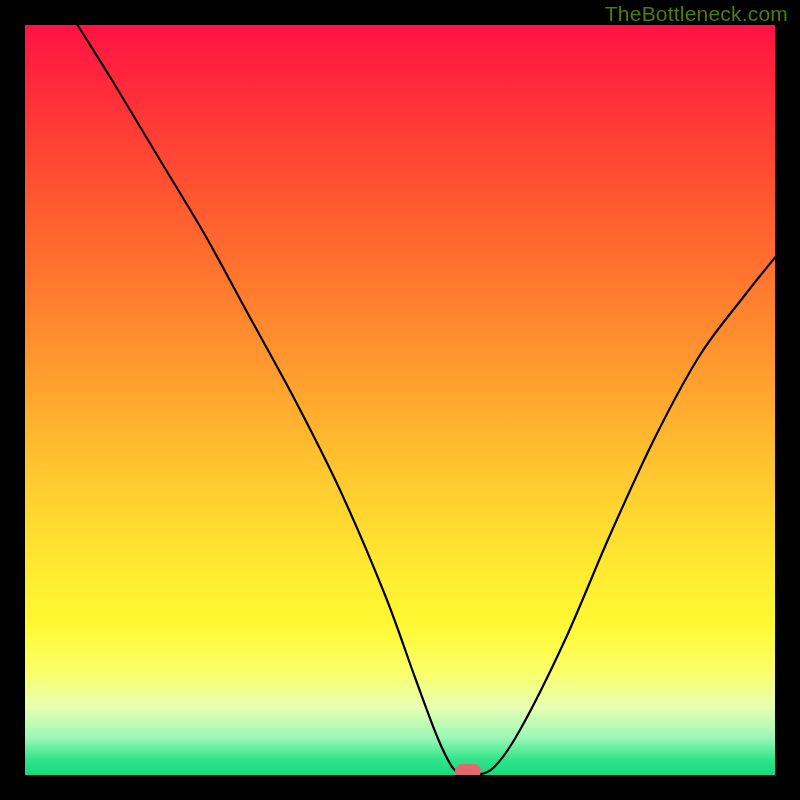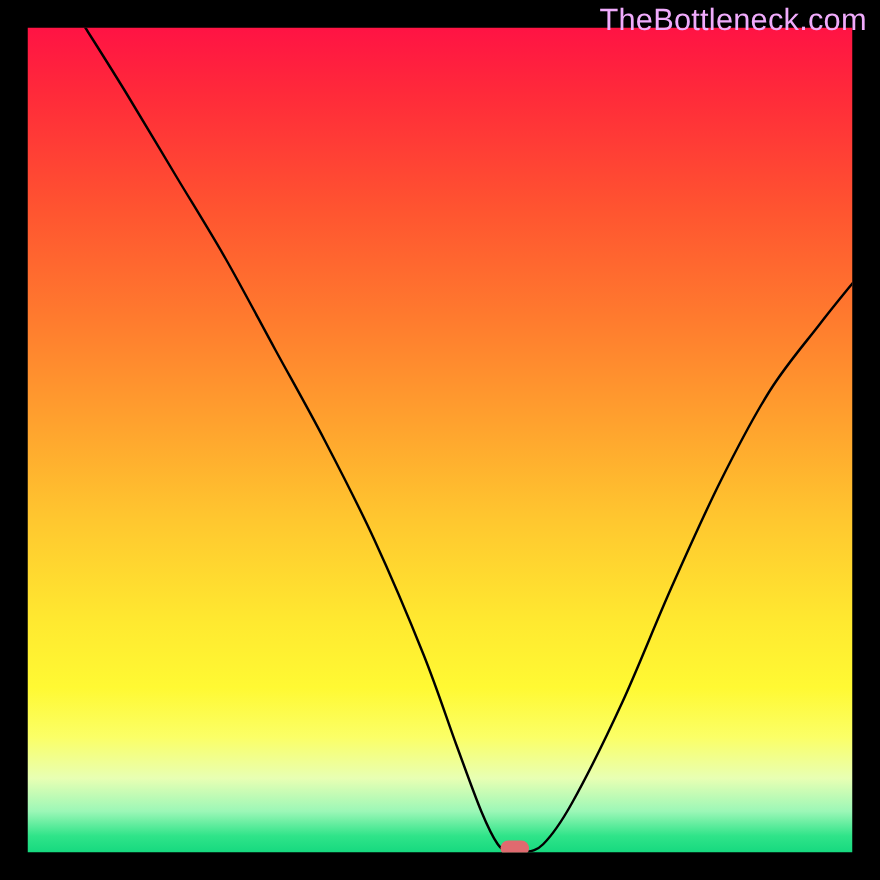--- a/index.html
+++ b/index.html
@@ -13,22 +13,22 @@
   .frame {
     position: relative;
     width: 800px;
     height: 800px;
     background: #000;
   }
   .watermark {
     position: absolute;
     top: 2px;
     right: 12px;
-    color: #f0abfc;
-    font-size: 28px;
+    color: #4d7c0f;
+    font-size: 21px;
     font-weight: 500;
     letter-spacing: 0.2px;
     z-index: 10;
   }
   .plot-area {
     position: absolute;
     left: 25px;
     top: 25px;
     width: 750px;
     height: 750px;

